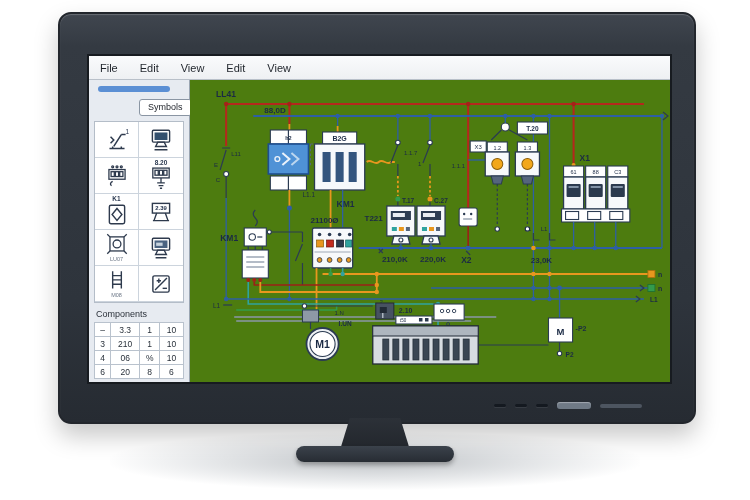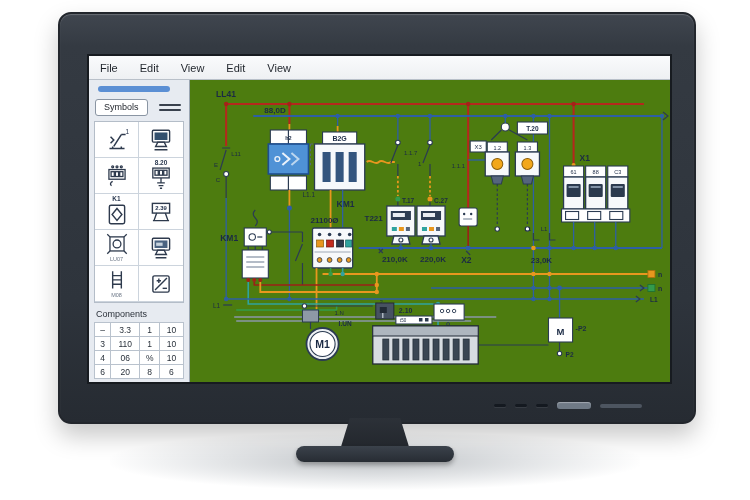--- a/index.html
+++ b/index.html
@@ -14,21 +14,21 @@
     border:2px solid #171b20;box-shadow:inset 0 0 10px rgba(0,0,0,.18);display:flex;flex-direction:column;}
   .menubar{height:23px;flex:0 0 23px;background:linear-gradient(#fafbfc,#eef0f3);
     border-bottom:1px solid #b9c0c9;display:flex;align-items:center;font-size:11px;color:#1f242b;}
   .menubar span{padding:0 11px;cursor:default;}
   .content{flex:1;display:flex;min-height:0;}
   .sidebar{width:101px;flex:0 0 101px;background:#e7ebf1;border-right:1px solid #9aa5b2;
     padding:5px 5px 3px 5px;box-sizing:border-box;display:flex;flex-direction:column;}
   .accent{height:7px;width:72px;margin:1px 2px 7px 4px;background:#5b8fd4;border-radius:3px;}
   .symrow{display:flex;align-items:center;justify-content:space-between;margin:0 1px 5px 1px;}
   .symbtn{font-size:9px;font-family:inherit;padding:2px 8px 3px 8px;background:#fff;border:1px solid #8a95a3;
-    border-radius:3px;color:#23272e;}
+    border-radius:3px;color:#23272e;margin-left:44px;}
   .ham{width:22px;display:flex;flex-direction:column;gap:3px;margin-right:2px;}
   .ham i{display:block;height:2px;background:#39414d;border-radius:1px;}
   .grid{background:#fff;border:1px solid #b4bdc8;display:grid;grid-template-columns:1fr 1fr;
     grid-auto-rows:36px;}
   .cell{border-right:1px solid #ccd4dd;border-bottom:1px solid #ccd4dd;display:flex;flex-direction:column;
     align-items:center;justify-content:center;position:relative;}
   .cell:nth-child(2n){border-right:none;}
   .tag{font-size:6.5px;font-weight:bold;color:#2b3950;line-height:1;}
   .tag-sub{font-size:5.5px;color:#6b7686;line-height:1;}
   .comps-h{font-size:9px;color:#2b313a;margin:6px 1px 3px 2px;}
@@ -207,21 +207,21 @@
               </colgroup>
             <tbody>
               <tr>
                 <td>–</td>
                   <td>3.3</td>
                 <td>1</td>
                   <td>10</td>
               </tr>
               <tr>
                 <td>3</td>
-                  <td>110</td>
+                  <td>210</td>
                 <td>1</td>
                   <td>10</td>
               </tr>
               <tr>
                 <td>4</td>
                   <td>06</td>
                 <td>%</td>
                   <td>10</td>
               </tr>
               <tr>

